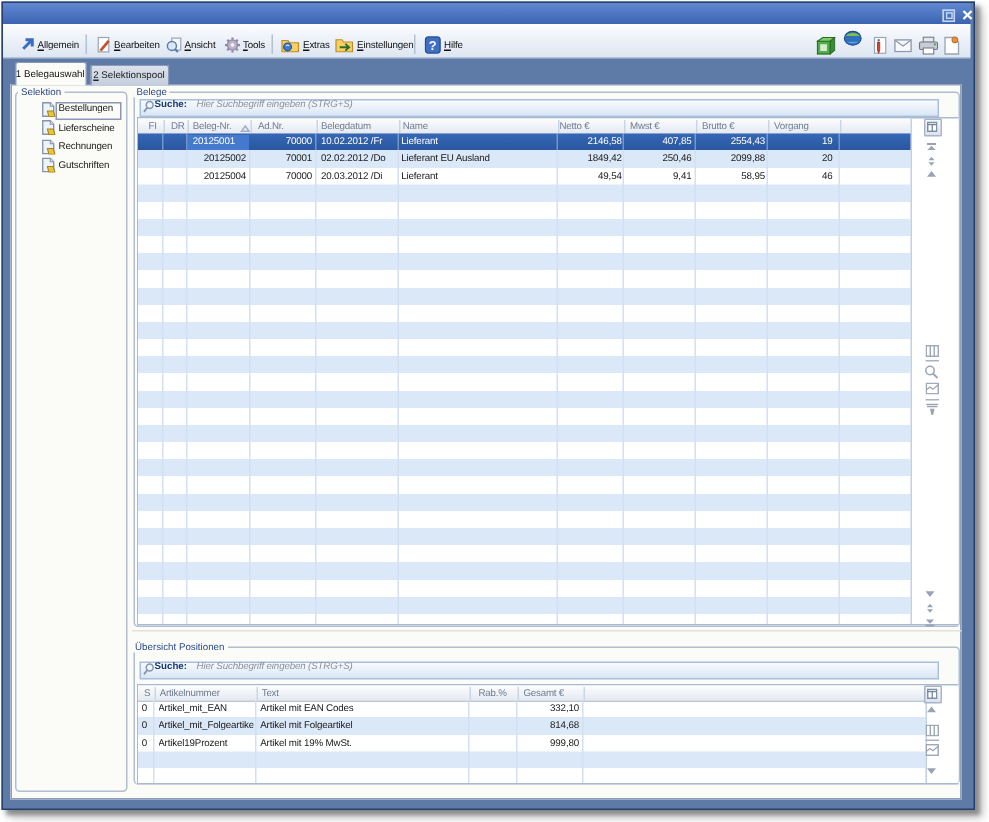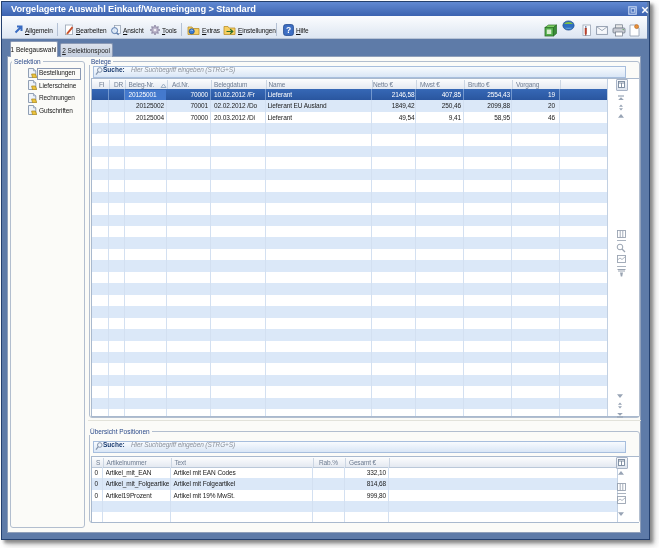--- a/index.html
+++ b/index.html
@@ -26,21 +26,20 @@
 .ct{position:absolute;font-size:6.5px;color:#1a1a1a;white-space:nowrap;letter-spacing:-0.1px}
 .rt{text-align:right}
 .wt{color:#fff}
 .stripes{position:absolute;background:repeating-linear-gradient(#dbe8f8 0,#dbe8f8 11.45px,#ffffff 11.45px,#ffffff 22.9px)}
 .btnsq{position:absolute;width:10px;height:10px;border:1px solid #a7b3c6;border-radius:1px;background:linear-gradient(#f6f8fb,#dce3ed)}
 .gico{position:absolute}
 </style></head><body>
 <div id="page">
  <div id="win">
   <div id="title" class="abs">
-        <span>Vorgelagerte Auswahl Einkauf/Wareneingang &gt; Standard</span>
     <svg class="abs" style="left:626px;top:3.5px" width="9" height="9" viewBox="0 0 9 9">
           <rect x="0.8" y="0.8" width="7.4" height="7.4" fill="none" stroke="#c2d4f2" stroke-width="1.2"></rect>
           <rect x="3.1" y="2.6" width="3.6" height="3.6" fill="none" stroke="#c2d4f2" stroke-width="1"></rect>
         </svg>
     <svg class="abs" style="left:639px;top:4px" width="8" height="8" viewBox="0 0 8 8">
           <path d="M1.3 1.3 L6.7 6.7 M6.7 1.3 L1.3 6.7" stroke="#fff" stroke-width="1.5"></path>
         </svg>
   </div>
   <div id="toolbar" class="abs">
 

